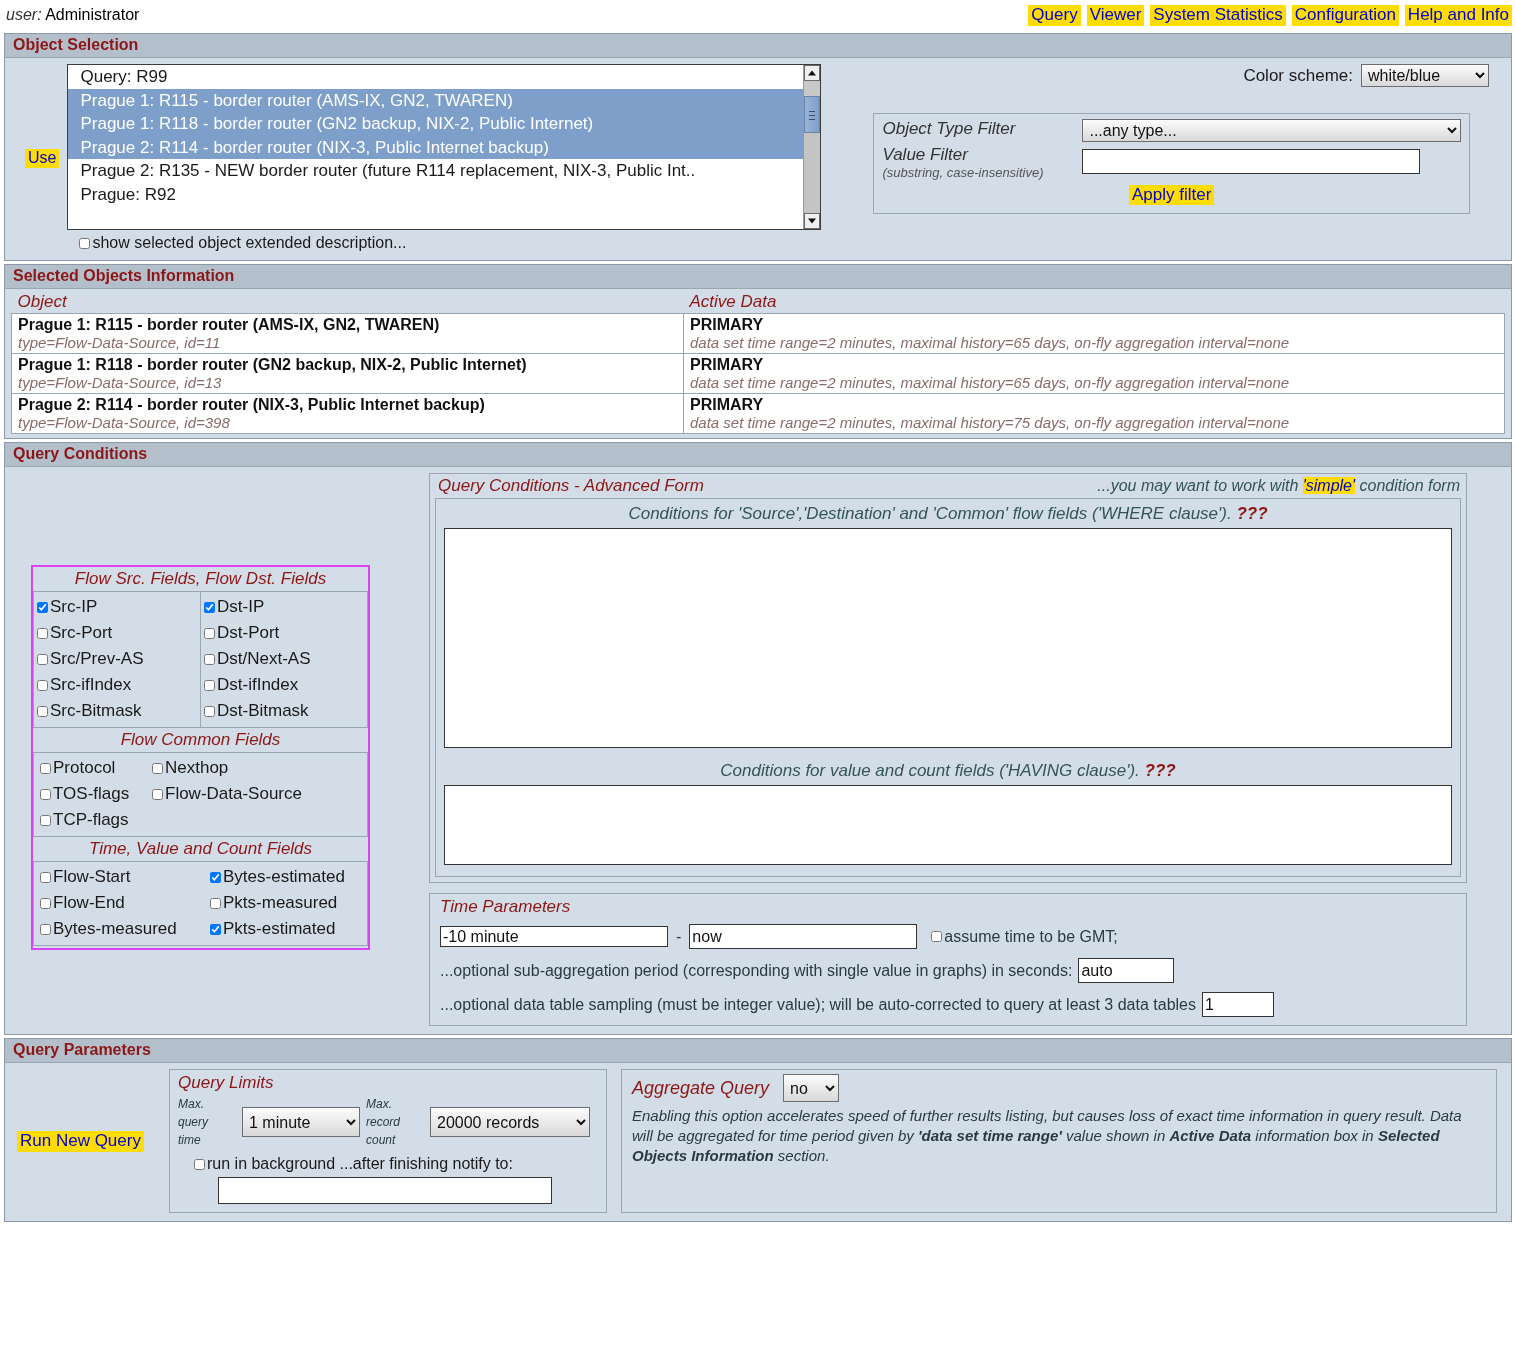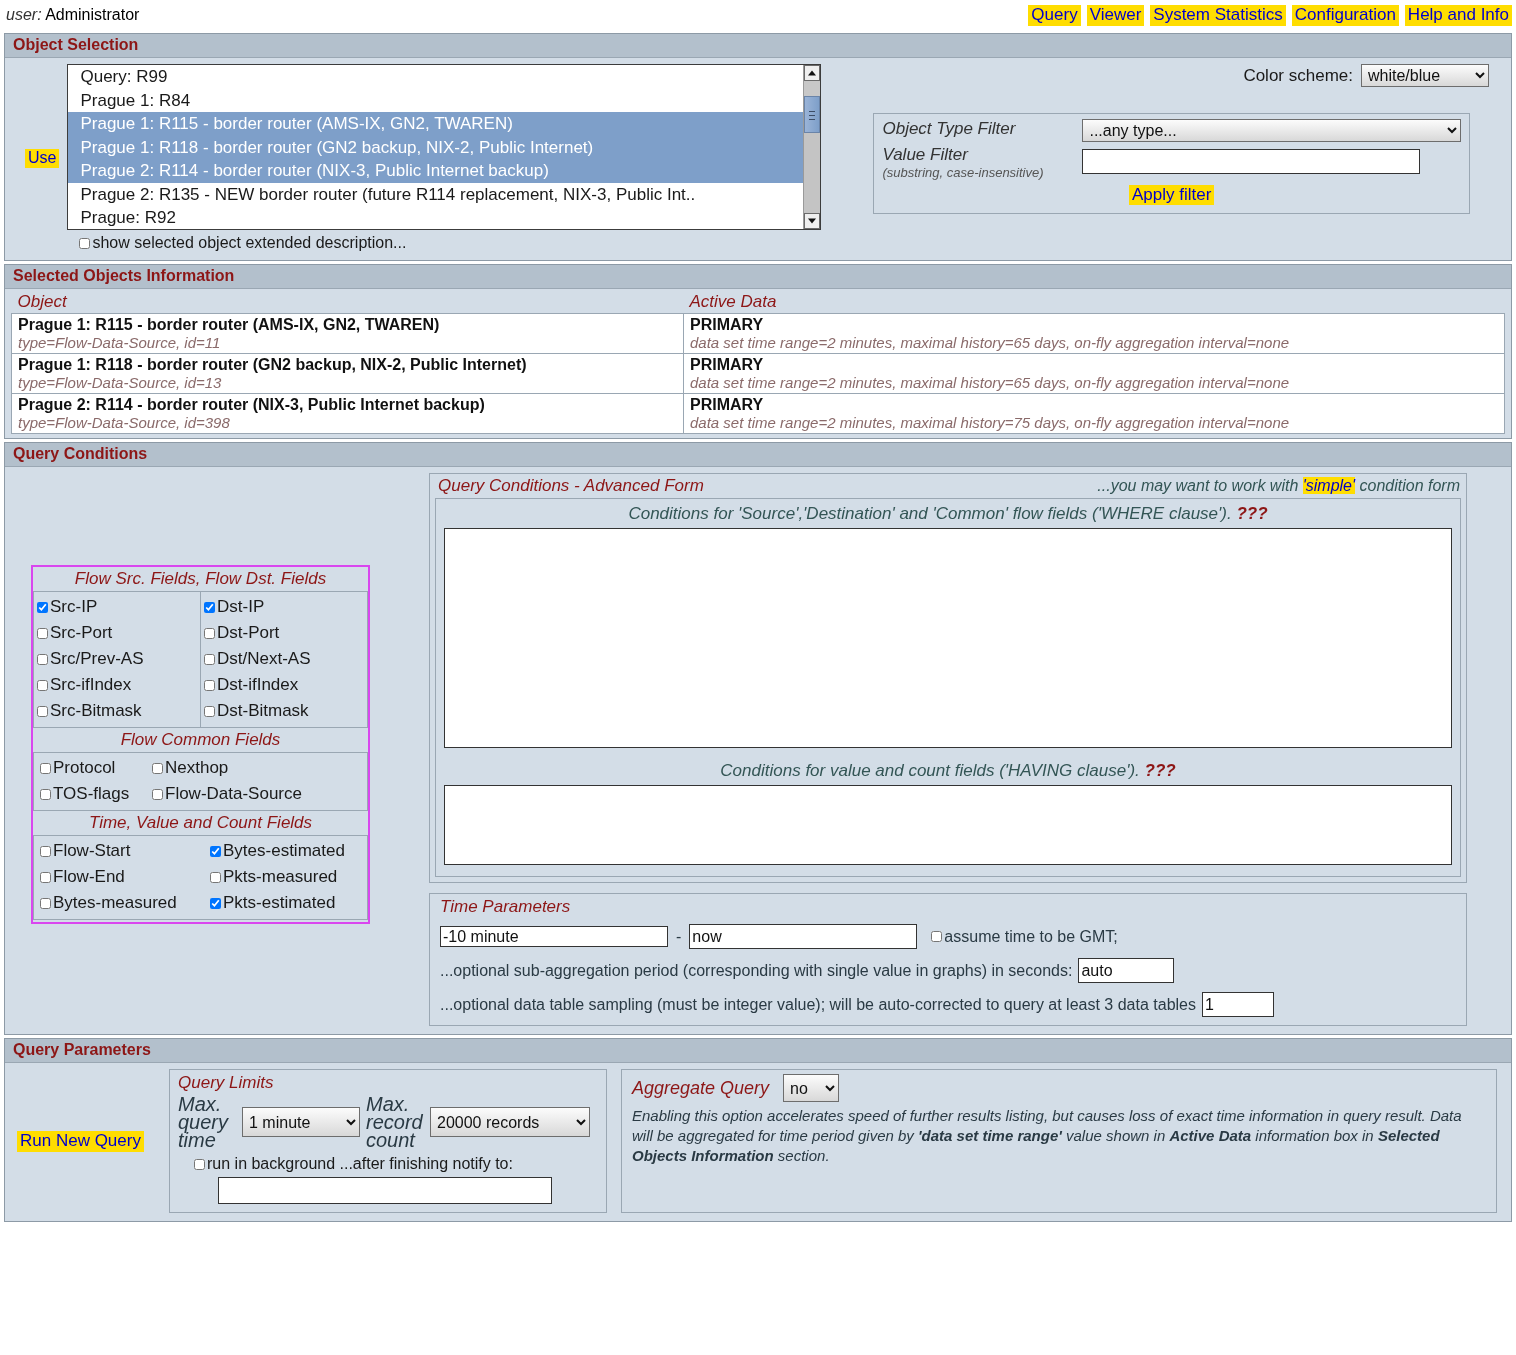--- a/index.html
+++ b/index.html
@@ -208,21 +208,21 @@
   .tb-row .gmt { margin-left: 14px; display:flex; align-items:center; }
   .tb-line { margin-top: 9px; font-size: 16px; color:#2a3a44; display:flex; align-items:center; }
 
   
   .qp-row { display: flex; align-items: stretch; }
   .run-cell { flex: 0 0 160px; display:flex; align-items:center; justify-content:flex-start; }
   .run-btn { background:#ffdd00; color:#0000cc; font-size:17px; padding:0 3px 1px 3px; margin-left: 8px; cursor:pointer; }
   .limits-box { border:1px solid #9aa7b3; flex: 0 0 420px; padding: 3px 8px 8px 8px; }
   .ql-title { font-style: italic; color:#8d1616; font-size:17px; }
   .ql-grid { display:flex; align-items:center; margin-top: 2px; }
-  .stack-lbl { font-style: italic; font-size:20px; color:#2a3a44; line-height:18px; width: 58px; }
+  .stack-lbl { font-style: italic; font-size:12px; color:#2a3a44; line-height:18px; width: 58px; }
   .bg-row { display:flex; align-items:center; font-size:16px; color:#1a1a1a; margin-top: 6px; padding-left: 16px;}
   .notify-row { padding-left: 40px; margin-top: 4px; }
   .agg-box { border:1px solid #9aa7b3; flex: 1 1 auto; margin-left: 14px; margin-right: 10px; padding: 4px 10px 8px 10px; }
   .agg-head { display:flex; align-items:center; gap: 14px; }
   .agg-title { font-style: italic; color:#8d1616; font-size:18px; }
   .agg-desc { font-style: italic; font-size:15px; color:#2a3a44; line-height: 20px; margin-top: 4px; }
   .agg-desc b { font-weight: bold; }
 </style>
 </head>
 <body>
@@ -244,21 +244,20 @@
 <div class="panel">
   <div class="panel-head">Object Selection</div>
   <div class="panel-body">
     <div class="os-row">
       <div class="os-left">
         <span class="use-btn">Use</span>
         <div>
           <div class="listbox">
             <ul>
               <li>Query: R99</li>
-              <li>Prague 1: R84</li>
               <li class="sel">Prague 1: R115 - border router (AMS-IX, GN2, TWAREN)</li>
               <li class="sel">Prague 1: R118 - border router (GN2 backup, NIX-2, Public Internet)</li>
               <li class="sel">Prague 2: R114 - border router (NIX-3, Public Internet backup)</li>
               <li>Prague 2: R135 - NEW border router (future R114 replacement, NIX-3, Public Int..</li>
               <li>Prague: R92</li>
             </ul>
             <div class="scrollbar">
               <div class="sb-btn">
                   <span class="sb-arrow up"></span>
                 </div>
@@ -432,20 +431,24 @@
             <div class="inline-pair">
               <label class="cbline">
                   <input type="checkbox" class="cb" style="">
                   <span>TOS-flags</span>
                 </label>
               <label class="cbline">
                   <input type="checkbox" class="cb" style="">
                   <span>Flow-Data-Source</span>
                 </label>
             </div>
+            <label class="cbline">
+                <input type="checkbox" class="cb" style="">
+                <span>TCP-flags</span>
+              </label>
           </div>
 
           <div class="fg-title">Time, Value and Count Fields</div>
           <div class="single-box">
             <div class="inline-pair">
               <label class="cbline" style="width:170px;">
                   <input type="checkbox" class="cb" style="">
                   <span>Flow-Start</span>
                 </label>
               <label class="cbline">

